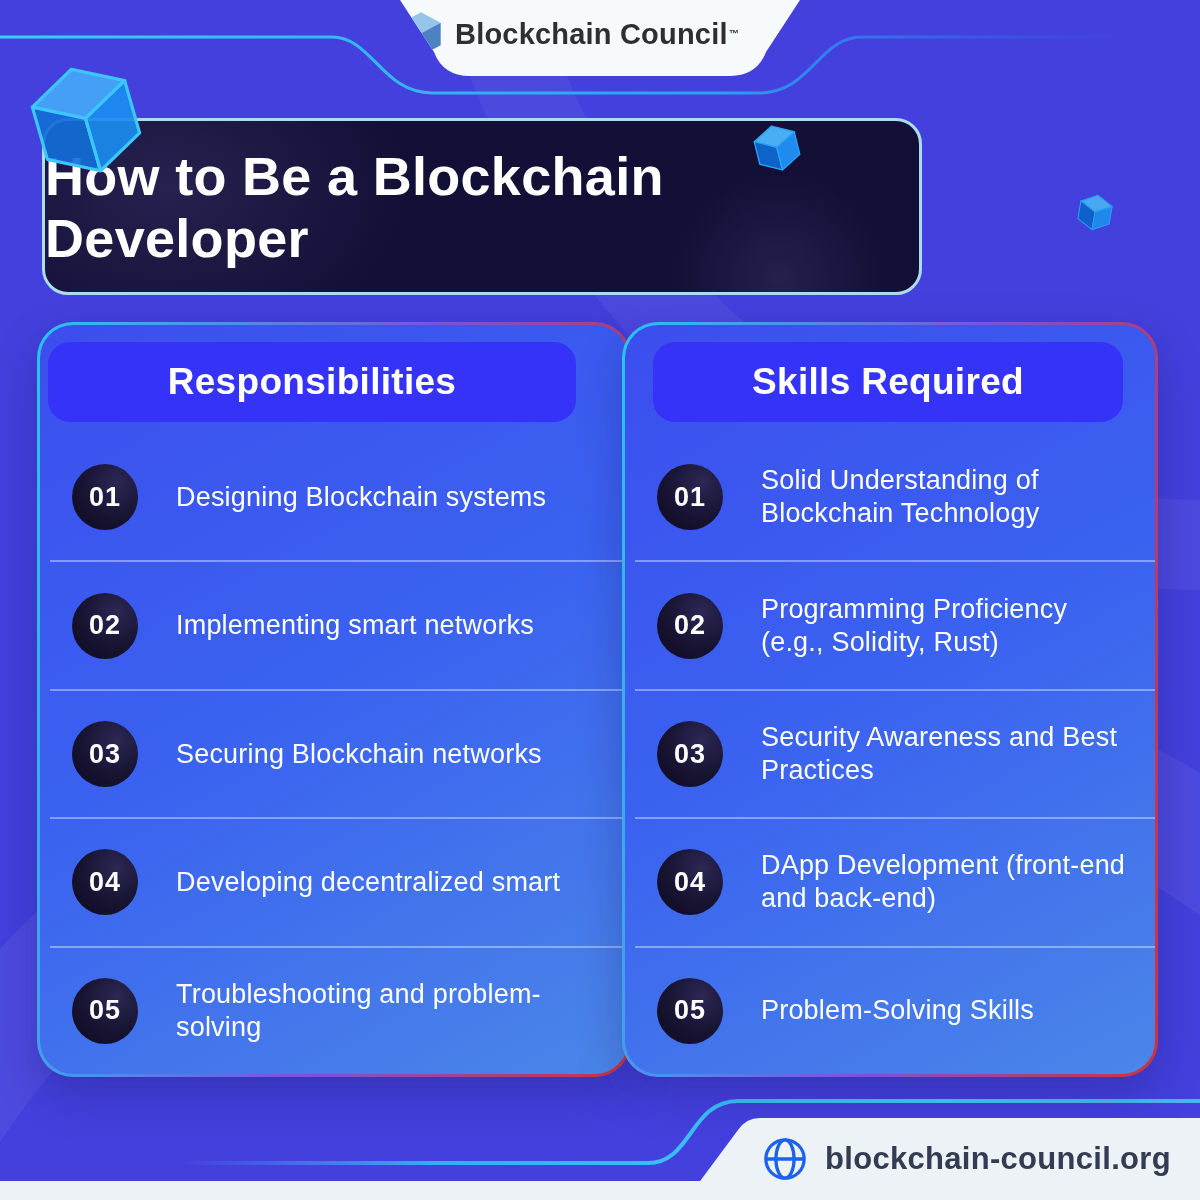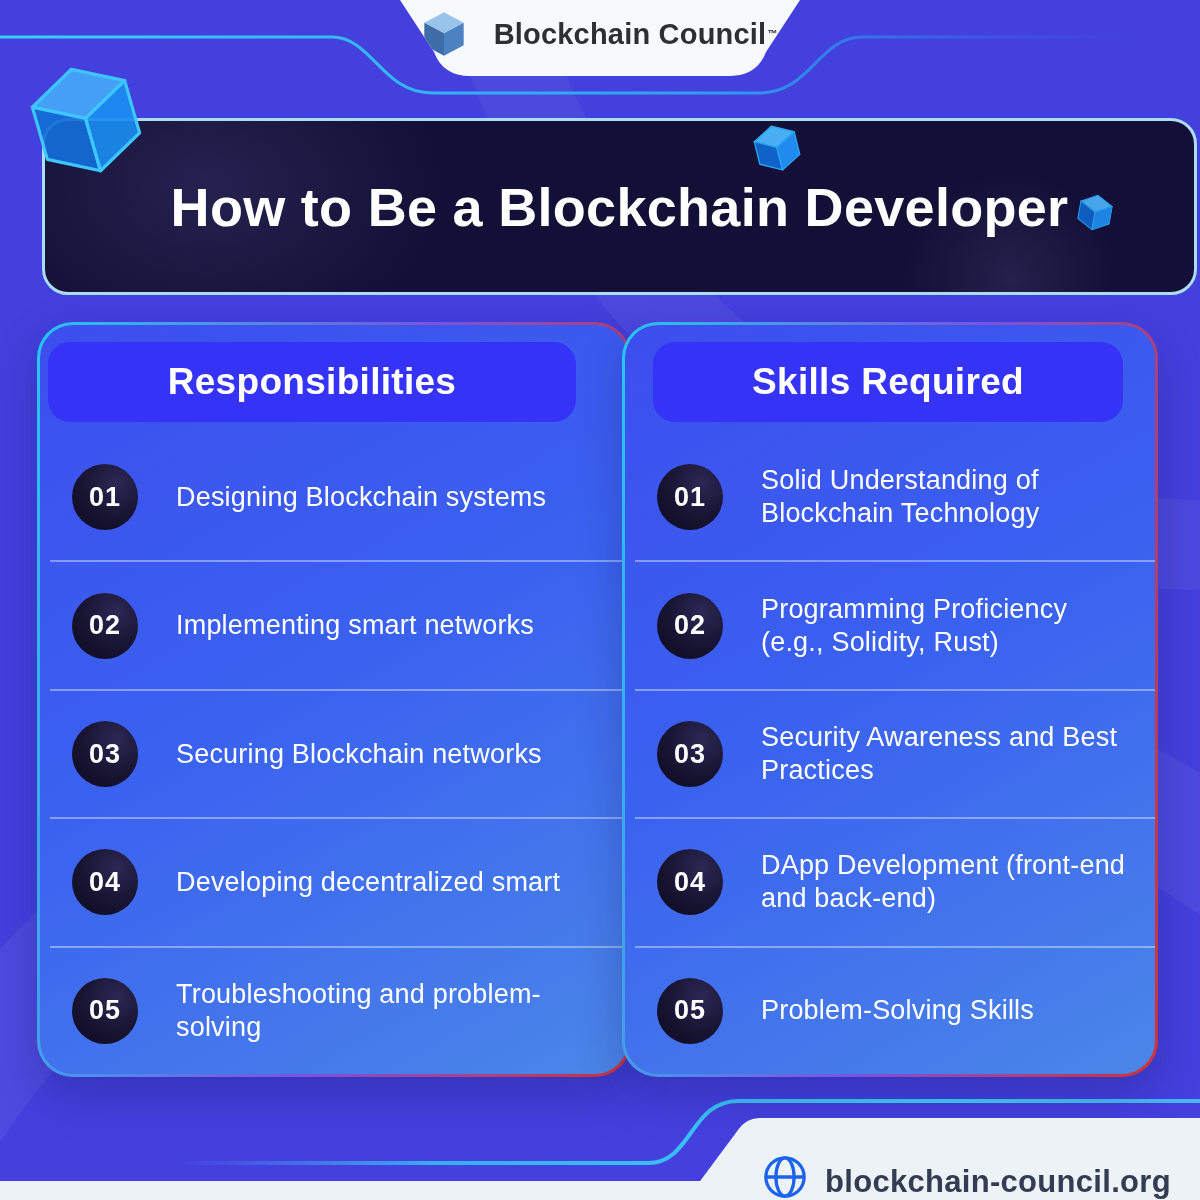--- a/index.html
+++ b/index.html
@@ -17,28 +17,28 @@
   .swoosh1{width:1700px;height:1700px;border:120px solid rgba(255,255,255,0.055);left:-260px;top:640px;}
   .swoosh2{width:1400px;height:1400px;border:90px solid rgba(255,255,255,0.05);left:420px;top:-990px;}
 
   
   .lines-svg{position:absolute;inset:0;pointer-events:none;}
 
   
   .notch{
     position:absolute;left:400px;top:0;width:400px;height:76px;background:#f7fafc;
     clip-path:path("M0 0 H400 L366 52 Q357 76 330 76 H70 Q43 76 34 52 Z");
-    display:flex;align-items:center;justify-content:center;gap:29px;padding-bottom:8px;box-sizing:border-box;
+    display:flex;align-items:center;gap:13px;padding-bottom:8px;box-sizing:border-box;
   }
   .brand-text{font-size:29px;font-weight:bold;color:#2d2f33;letter-spacing:0.2px;white-space:nowrap;}
   .brand-tm{font-size:10px;color:#2d2f33;vertical-align:super;font-weight:bold;margin-left:1px;}
 
   
   .banner{
-    position:absolute;left:42px;top:118px;width:1155px;height:177px;box-sizing:border-box;
+    position:absolute;left:42px;top:118px;width:880px;height:177px;box-sizing:border-box;
     background:
       radial-gradient(340px 240px at 14% 38%, rgba(130,130,210,0.16), rgba(0,0,0,0) 70%),
       radial-gradient(150px 150px at 84% 92%, rgba(150,150,225,0.13), rgba(0,0,0,0) 70%),
       #140f36;
     border:3px solid #abdcf0;border-radius:26px;
     display:flex;align-items:center;justify-content:center;
   }
   .title{color:#ffffff;font-size:54px;font-weight:bold;letter-spacing:0.3px;}
 
   
@@ -76,21 +76,21 @@
   .cube{position:absolute;pointer-events:none;}
   .cube-big{left:34px;top:64px;transform:rotate(-16deg);}
   .cube-mid{left:755px;top:124px;transform:rotate(-14deg);}
   .cube-sml{left:1078px;top:194px;transform:rotate(10deg);opacity:0.95;}
 
   
   .band{position:absolute;left:0;bottom:0;width:100%;height:19px;background:#edf2f6;}
   .footer{
     position:absolute;right:0;bottom:0;width:560px;height:82px;background:#edf2f6;
     clip-path:path("M46 82 L98 12 Q106 0 120 0 H560 V82 Z");
-    display:flex;align-items:flex-end;gap:17px;padding-left:122px;box-sizing:border-box;
+    display:flex;align-items:center;gap:17px;padding-left:122px;box-sizing:border-box;
   }
   .footer-url{font-size:31px;font-weight:700;color:#333c52;letter-spacing:0.3px;}
 </style>
 </head>
 <body>
 
 <div class="stage">
 
   <div class="swoosh swoosh1"></div>
   <div class="swoosh swoosh2"></div>

